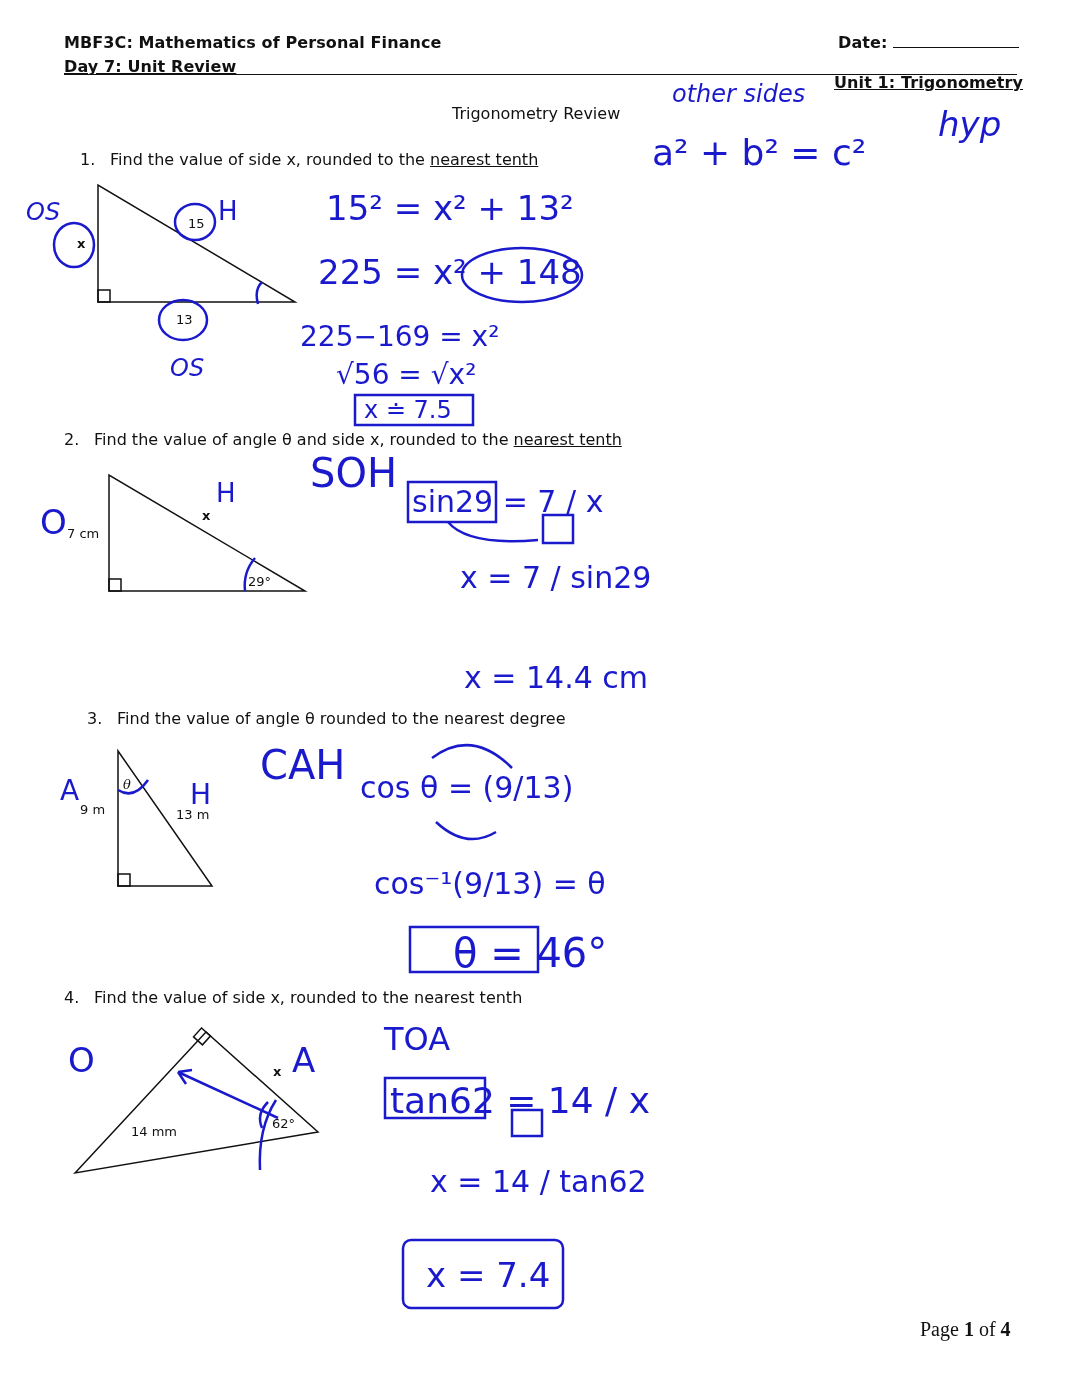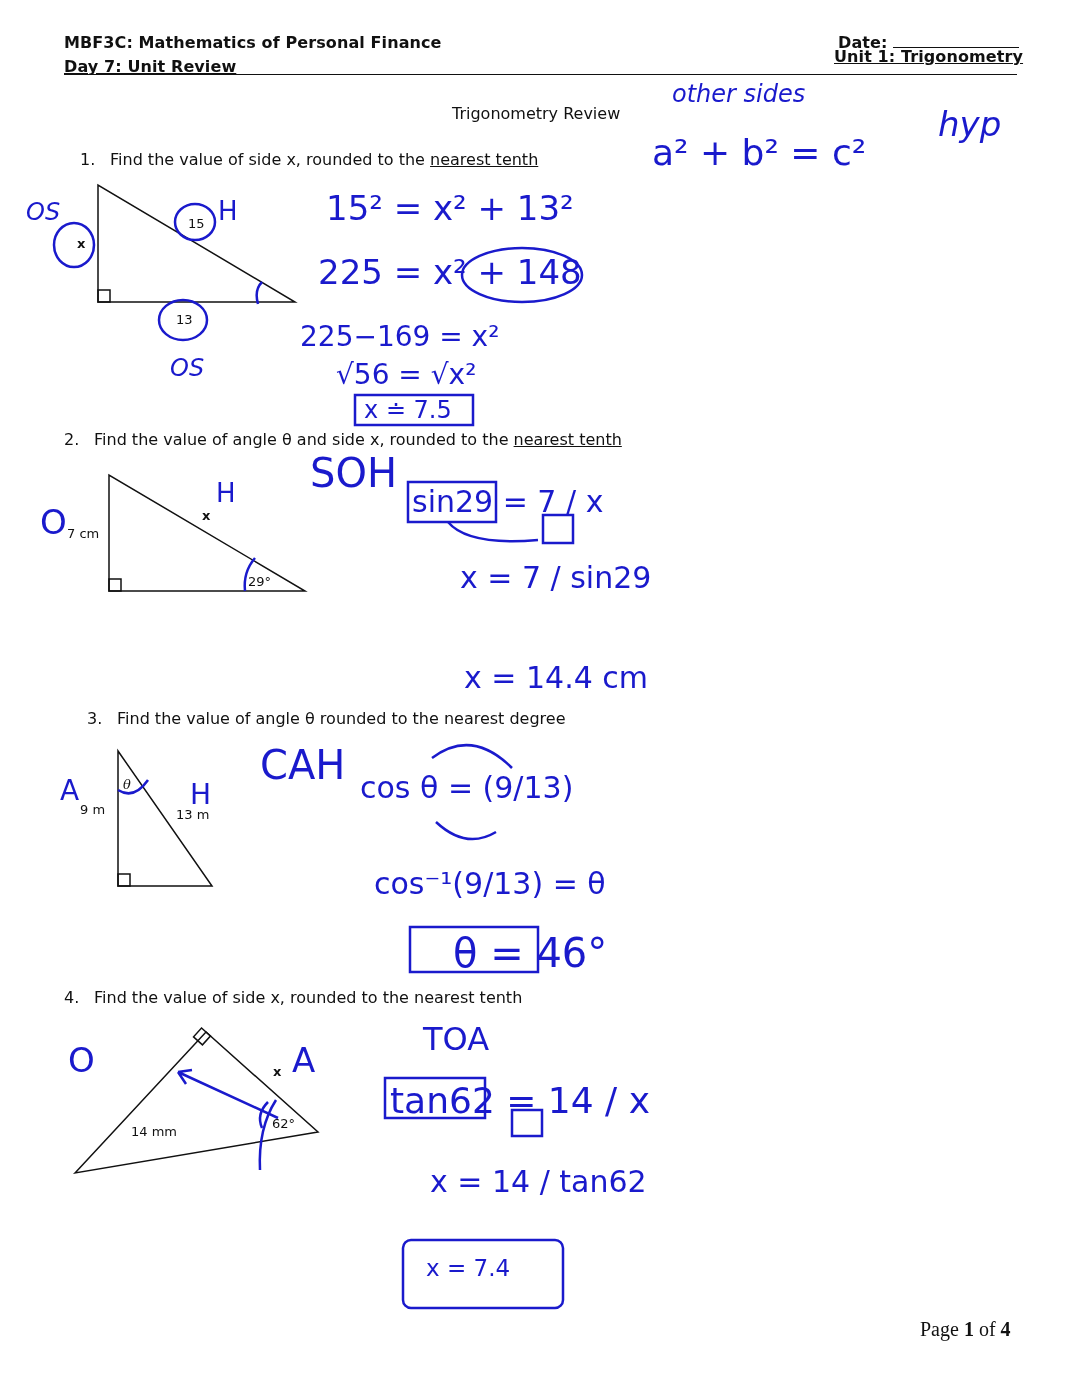--- a/index.html
+++ b/index.html
@@ -17,21 +17,21 @@
 </style>
 </head>
 <body>
 
 <div class="abs hdr" style="left:64px;top:33px;">MBF3C: Mathematics of Personal Finance</div>
 <div class="abs hdr" style="left:64px;top:57px;text-decoration:underline;">Day 7: Unit Review</div>
 <div class="abs hdr" style="left:838px;top:33px;">
   <span>Date:</span>
   <span style="display:inline-block;width:126px;border-bottom:1.5px solid #111;height:14px;vertical-align:baseline;"></span>
 </div>
-<div class="abs hdr" style="left:834px;top:47px;text-decoration:underline;">Unit 1: Trigonometry</div>
+<div class="abs hdr" style="left:834px;top:73px;text-decoration:underline;">Unit 1: Trigonometry</div>
 <div class="rule"></div>
 
 <div class="abs" style="left:452px;top:104px;font-size:16px;">Trigonometry Review</div>
 
 <div class="hw" style="left:672px;top:80px;font-size:24px;">other sides</div>
 <div class="hw" style="left:652px;top:132px;font-size:36px;font-style:normal;">a² + b² = c²</div>
 <div class="hw" style="left:938px;top:104px;font-size:34px;">hyp</div>
 
 <div class="q" style="top:150px;margin-left:16px;">
   <span class="num">1.</span><span>Find the value of side x, rounded to the </span><span class="ul">nearest tenth</span>
@@ -126,20 +126,20 @@
 <div class="hw" style="left:260px;top:742px;font-size:40px;font-style:normal;">CAH</div>
 <div class="hw" style="left:360px;top:770px;font-size:30px;font-style:normal;">cos θ = (9/13)</div>
 <div class="hw" style="left:350px;top:866px;font-size:30px;font-style:normal;margin-left:24px;">cos⁻¹(9/13) = θ</div>
 <div class="hw" style="left:420px;top:930px;font-size:40px;font-style:normal;margin-left:33px;">θ = 46°</div>
 
 <div class="lbl" style="left:94px;top:1124px;margin-left:37px;">14 mm</div>
 <div class="lbl" style="left:273px;top:1064px;font-weight:bold;">x</div>
 <div class="lbl" style="left:272px;top:1116px;">62°</div>
 <div class="hw" style="left:68px;top:1040px;font-size:34px;font-style:normal;">O</div>
 <div class="hw" style="left:292px;top:1040px;font-size:34px;font-style:normal;">A</div>
-<div class="hw" style="left:384px;top:1020px;font-size:32px;font-style:normal;margin-left:39px;">TOA</div>
+<div class="hw" style="left:384px;top:1020px;font-size:32px;font-style:normal;">TOA</div>
 <div class="hw" style="left:390px;top:1080px;font-size:36px;font-style:normal;">tan62 = 14 / x</div>
 <div class="hw" style="left:430px;top:1164px;font-size:30px;font-style:normal;">x = 14 / tan62</div>
-<div class="hw" style="left:426px;top:1255px;font-size:23px;font-style:normal;">x = 7.4</div>
+<div class="hw" style="left:426px;top:1255px;font-size:34px;font-style:normal;">x = 7.4</div>
 
 <div class="footer">
   <span>Page </span><b>1</b><span> of </span><b>4</b>
 </div>
 
 </body></html>

